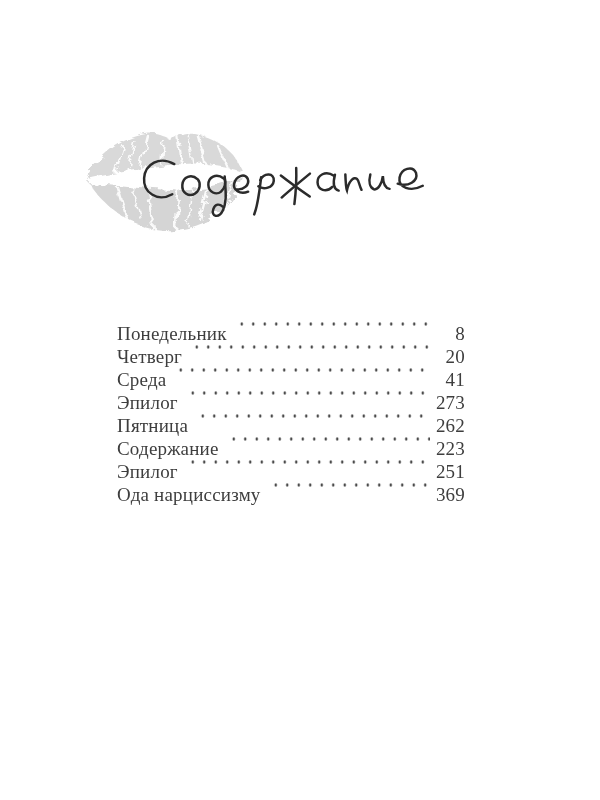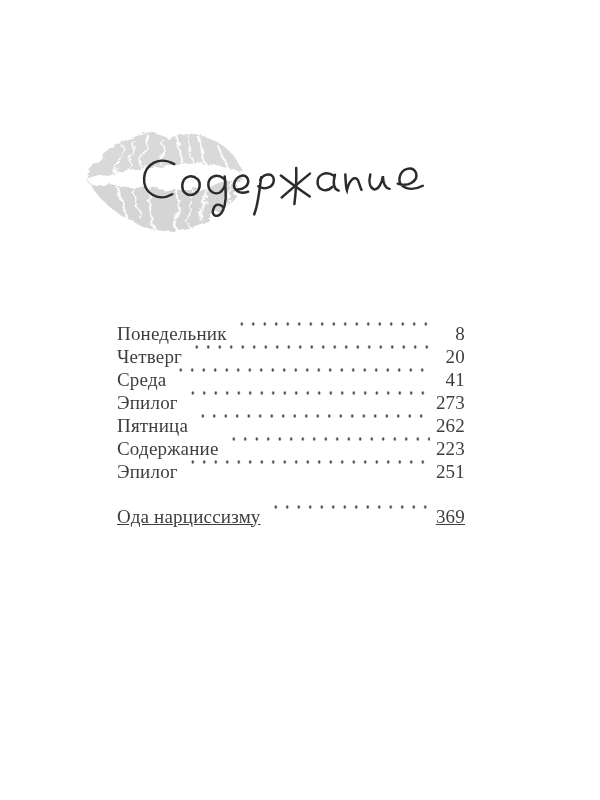--- a/index.html
+++ b/index.html
@@ -25,21 +25,21 @@
   .toc-row{
     display:flex;align-items:center;height:23px;
   }
   .toc-label{white-space:nowrap;}
   .toc-dots{
     flex:1;height:3.5px;margin:0 5px 0 9px;align-self:baseline;
     background-image:radial-gradient(circle, #4b4b4b 1.25px, rgba(0,0,0,0) 1.55px);
     background-size:11.5px 3.5px;background-repeat:repeat-x;background-position:0 100%;
   }
   .toc-page{min-width:30px;text-align:right;white-space:nowrap;}
-  .toc-extra{margin-top:22px;text-decoration:underline;}
+  .toc-extra{}
 </style>
 </head>
 <body>
 
 <div class="page">
 
   <svg class="kiss" width="185" height="132" viewBox="0 0 185 132" aria-hidden="true">
     <defs>
       <filter id="rough" x="-20%" y="-20%" width="140%" height="140%">
         <feTurbulence type="fractalNoise" baseFrequency="0.085 0.11" numOctaves="4" seed="8" result="n"></feTurbulence>

